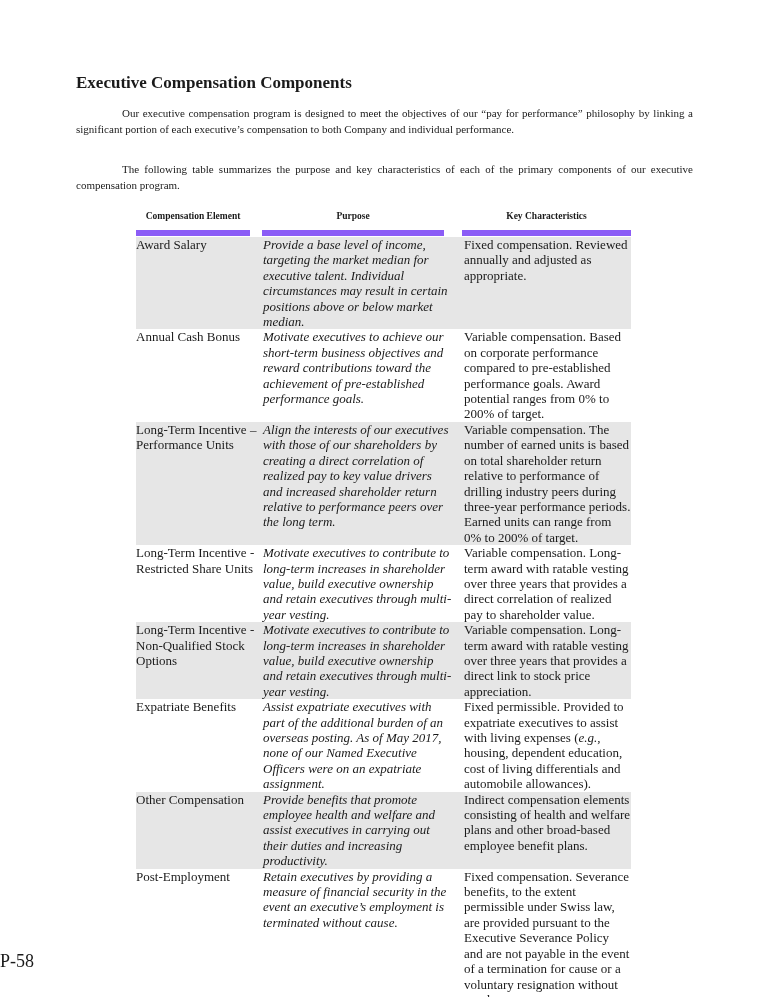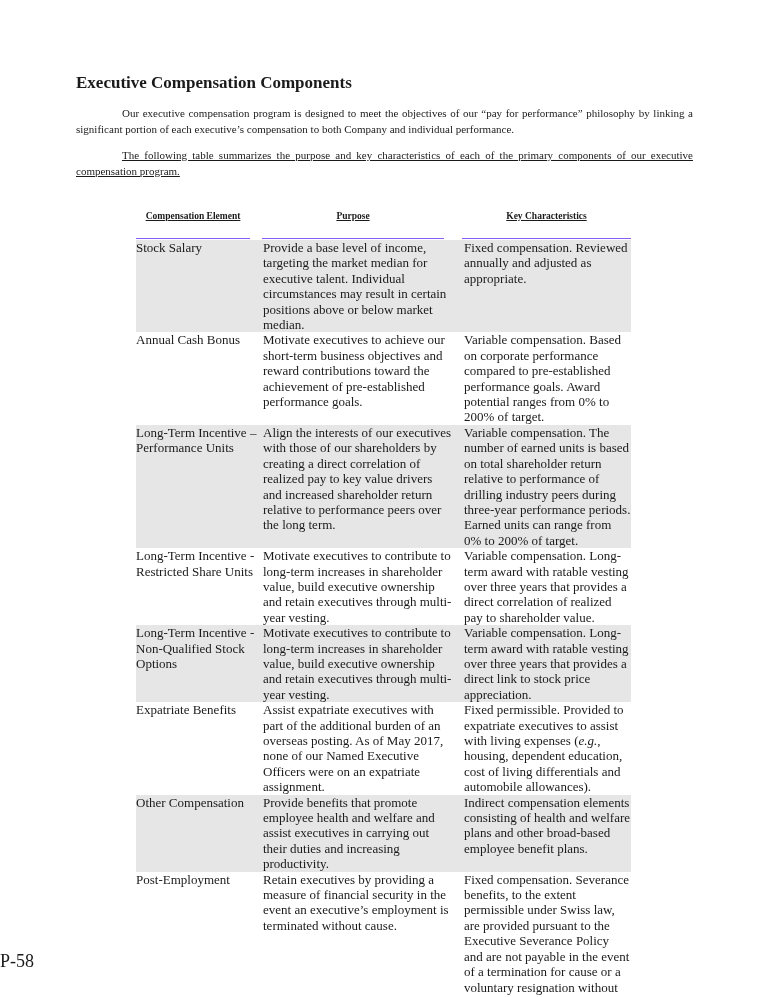--- a/index.html
+++ b/index.html
@@ -33,21 +33,21 @@
     .para {
       position: absolute;
       left: 0;
       width: 617px;
       font-size: 11px;
       line-height: 16px;
       text-align: justify;
       text-indent: 46px;
     }
     .para.p1 { top: 105px; }
-    .para.p2 { top: 147px; text-decoration: underline; }
+    .para.p2 { top: 161px; }
 
     .comp-table {
       position: absolute;
       left: 60px;
       top: 189px;
       width: 495px;
       border-collapse: collapse;
       table-layout: fixed;
       font-size: 13px;
       line-height: 15.4px;
@@ -59,34 +59,33 @@
     .comp-table th {
       font-weight: bold;
       font-size: 9.5px;
       line-height: 11px;
       text-align: center;
       padding: 0 0 1px 0;
       vertical-align: bottom;
     }
     .comp-table th span {
       display: block;
-      border-bottom: 1px solid #8b5cf6;
-      padding-bottom: 16px;
-      text-decoration: underline;
+      border-bottom: 6px solid #8b5cf6;
+      padding-bottom: 8px;
     }
     .comp-table th.h1 span { margin-right: 12px; }
     .comp-table th.h2 span { margin-right: 14px; }
     .comp-table th.h3 span { margin-left: 4px; margin-top: 22px; }
 
     .comp-table td {
       vertical-align: top;
       padding: 0 4px 0 0;
       text-align: left;
     }
-    .comp-table td.c-purpose { padding-left: 1px; }
+    .comp-table td.c-purpose { padding-left: 1px; font-style: italic; }
     .comp-table td.c-key { padding-left: 6px; padding-right: 0; }
     .comp-table tr.shaded td { background: #e6e6e6; }
     .comp-table tr.last td {
       border-bottom: 1px solid #555;
     }
     .footer {
       position: absolute;
       top: 954px;
       left: 0;
       width: 633px;
@@ -118,21 +117,21 @@
         <th class="h2">
             <span>Purpose</span>
           </th>
         <th class="h3">
             <span>Key Characteristics</span>
           </th>
       </tr>
     </thead>
     <tbody>
       <tr class="shaded">
-        <td class="c-element">Stock Salary</td>
+        <td class="c-element">Award Salary</td>
         <td class="c-purpose">Provide a base level of income, targeting the market median for executive talent. Individual circumstances may result in certain positions above or below market median.</td>
         <td class="c-key">Fixed compensation. Reviewed annually and adjusted as appropriate.</td>
       </tr>
       <tr>
         <td class="c-element">Annual Cash Bonus</td>
         <td class="c-purpose">Motivate executives to achieve our short-term business objectives and reward contributions toward the achievement of pre-established performance goals.</td>
         <td class="c-key">Variable compensation. Based on corporate performance compared to pre-established performance goals. Award potential ranges from 0% to 200% of target.</td>
       </tr>
       <tr class="shaded">
         <td class="c-element">Long-Term Incentive – Performance Units</td>

